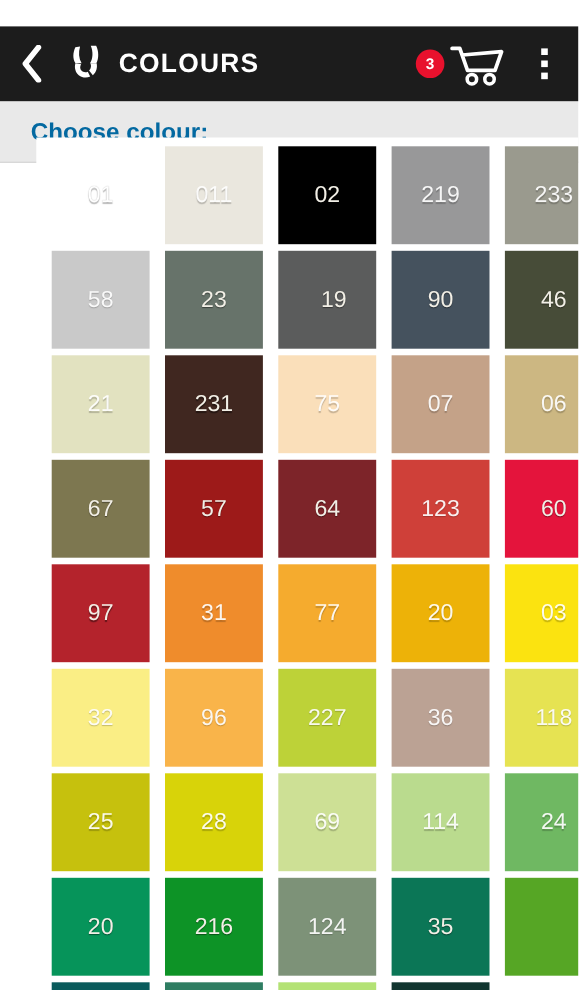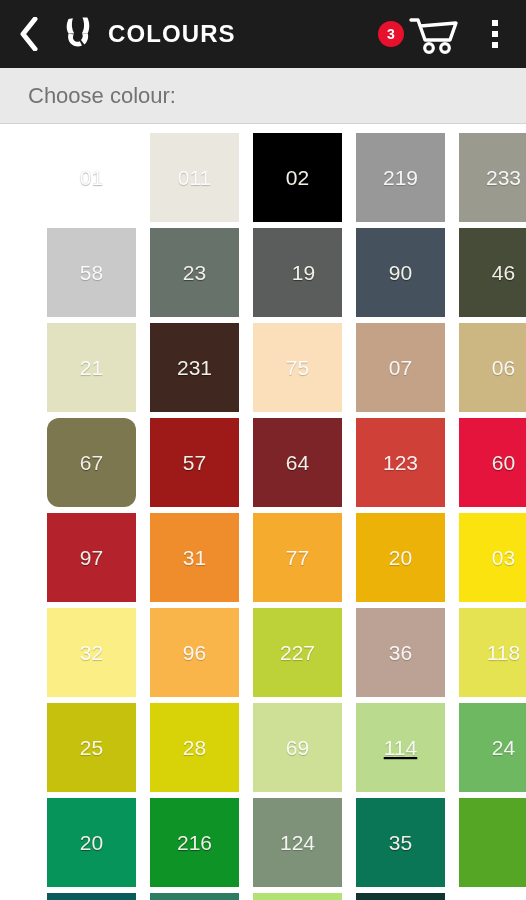--- a/index.html
+++ b/index.html
@@ -23,20 +23,21 @@
 
   
   .appbar {
     height: 68px;
     background: #1c1c1c;
     display: flex;
     align-items: center;
     padding: 0 14px 0 18px;
     position: relative;
     z-index: 5;
+    margin-top: 24px;
   }
 
   .appbar-left {
     display: flex;
     align-items: center;
     flex: 1 1 auto;
     min-width: 0;
   }
 
   .back-btn {
@@ -127,22 +128,22 @@
   .subheader {
     height: 56px;
     background: #e9e9e9;
     display: flex;
     align-items: center;
     padding-left: 28px;
     border-bottom: 1px solid #d3d3d3;
   }
   .subheader-text {
     font-size: 22px;
-    color: #737373;
-    font-weight: normal;
+    color: #0369a1;
+    font-weight: bold;
   }
 
   
   .grid-scroll {
     position: absolute;
     top: 125px;
     left: 0;
     right: 0;
     bottom: 0;
     overflow: hidden;
@@ -293,21 +294,21 @@
         </div>
         <div class="swatch light" style="background: rgb(250, 223, 186);">
           <span class="swatch-label">75</span>
         </div>
         <div class="swatch light" style="background: rgb(196, 162, 136);">
           <span class="swatch-label">07</span>
         </div>
         <div class="swatch light" style="background: rgb(204, 183, 130);">
           <span class="swatch-label">06</span>
         </div>
-        <div class="swatch dark" style="background: rgb(125, 119, 80); border-radius: 12px;">
+        <div class="swatch dark" style="background: rgb(125, 119, 80);">
           <span class="swatch-label">67</span>
         </div>
         <div class="swatch dark" style="background: rgb(157, 26, 25);">
           <span class="swatch-label">57</span>
         </div>
         <div class="swatch dark" style="background: rgb(125, 36, 41);">
           <span class="swatch-label">64</span>
         </div>
         <div class="swatch light" style="background: rgb(207, 64, 57);">
           <span class="swatch-label">123</span>
@@ -347,21 +348,21 @@
         </div>
         <div class="swatch light" style="background: rgb(198, 193, 13);">
           <span class="swatch-label">25</span>
         </div>
         <div class="swatch light" style="background: rgb(216, 211, 9);">
           <span class="swatch-label">28</span>
         </div>
         <div class="swatch light" style="background: rgb(205, 224, 149);">
           <span class="swatch-label">69</span>
         </div>
-        <div class="swatch light" style="background: rgb(186, 219, 142); text-decoration: underline;">
+        <div class="swatch light" style="background: rgb(186, 219, 142);">
           <span class="swatch-label">114</span>
         </div>
         <div class="swatch light" style="background: rgb(111, 184, 98);">
           <span class="swatch-label">24</span>
         </div>
         <div class="swatch dark" style="background: rgb(6, 148, 90);">
           <span class="swatch-label">20</span>
         </div>
         <div class="swatch dark" style="background: rgb(13, 147, 38);">
           <span class="swatch-label">216</span>

